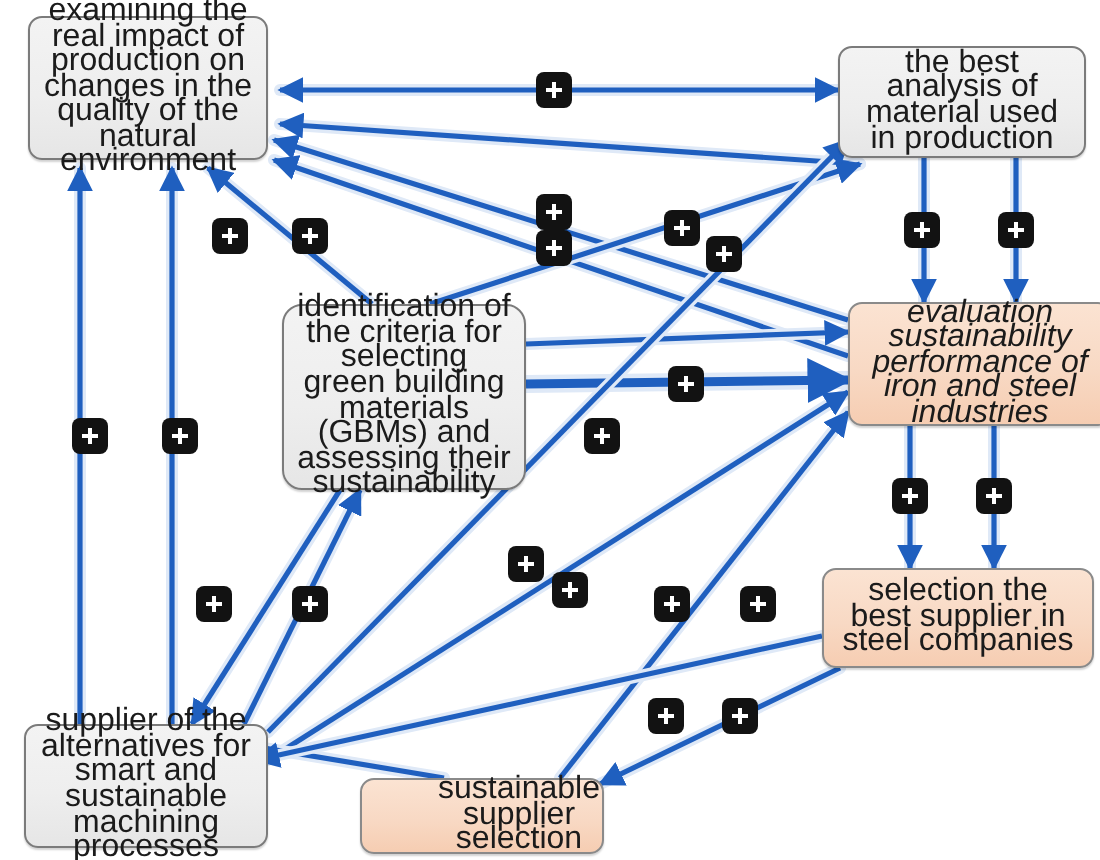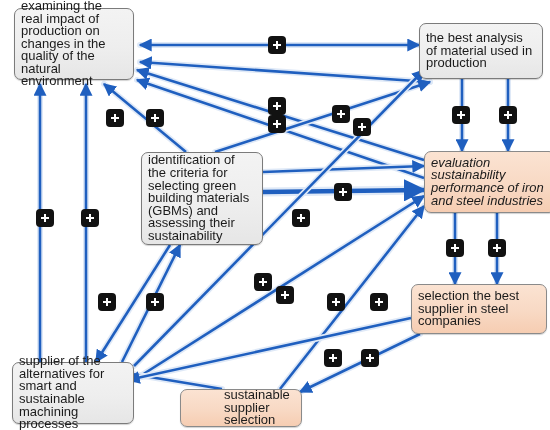--- a/index.html
+++ b/index.html
@@ -10,22 +10,22 @@
   }
   #canvas{position:absolute;inset:0;width:550px;height:430px;}
   svg#edges{position:absolute;left:0;top:0;width:550px;height:430px;}
 
   .node{
     position:absolute;
     box-sizing:border-box;
     border:1px solid #7b7b7b;
     border-radius:7px;
     display:flex;align-items:center;justify-content:center;
-    text-align:left;
-    font-size:13px;
+    text-align:center;
+    font-size:16px;
     line-height:12.6px;
     color:#1b1b1b;
     padding:4px 6px;
     z-index:5;
     box-shadow:0 1px 1px rgba(0,0,0,0.18);
   }
   .node.grey{
     background:linear-gradient(180deg,#f3f3f3 0%,#eeeeee 55%,#e6e6e6 100%);
   }
   .node.orange{
@@ -114,21 +114,21 @@
       </g>
   </svg>
 
   <div id="node-layer">
       <div class="node grey" style="left: 14px; top: 8px; width: 120px; height: 72px;">
         <span>examining the real impact of production on changes in the quality of the natural environment</span>
       </div>
       <div class="node grey" style="left: 419px; top: 23px; width: 124px; height: 56px;">
         <span>the best analysis of material used in production</span>
       </div>
-      <div class="node grey" style="left: 141px; top: 152px; width: 122px; height: 93px;">
+      <div class="node grey" style="left: 141px; top: 152px; width: 122px; height: 93px; border-radius: 10px;">
         <span>identification of the criteria for selecting green building materials (GBMs) and assessing their sustainability</span>
       </div>
       <div class="node orange" style="left: 424px; top: 151px; width: 132px; height: 62px; font-style: italic;">
         <span>evaluation sustainability performance of iron and steel industries</span>
       </div>
       <div class="node orange" style="left: 411px; top: 284px; width: 136px; height: 50px;">
         <span>selection the best supplier in steel companies</span>
       </div>
       <div class="node grey" style="left: 12px; top: 362px; width: 122px; height: 62px;">
         <span>supplier of the alternatives for smart and sustainable machining processes</span>

